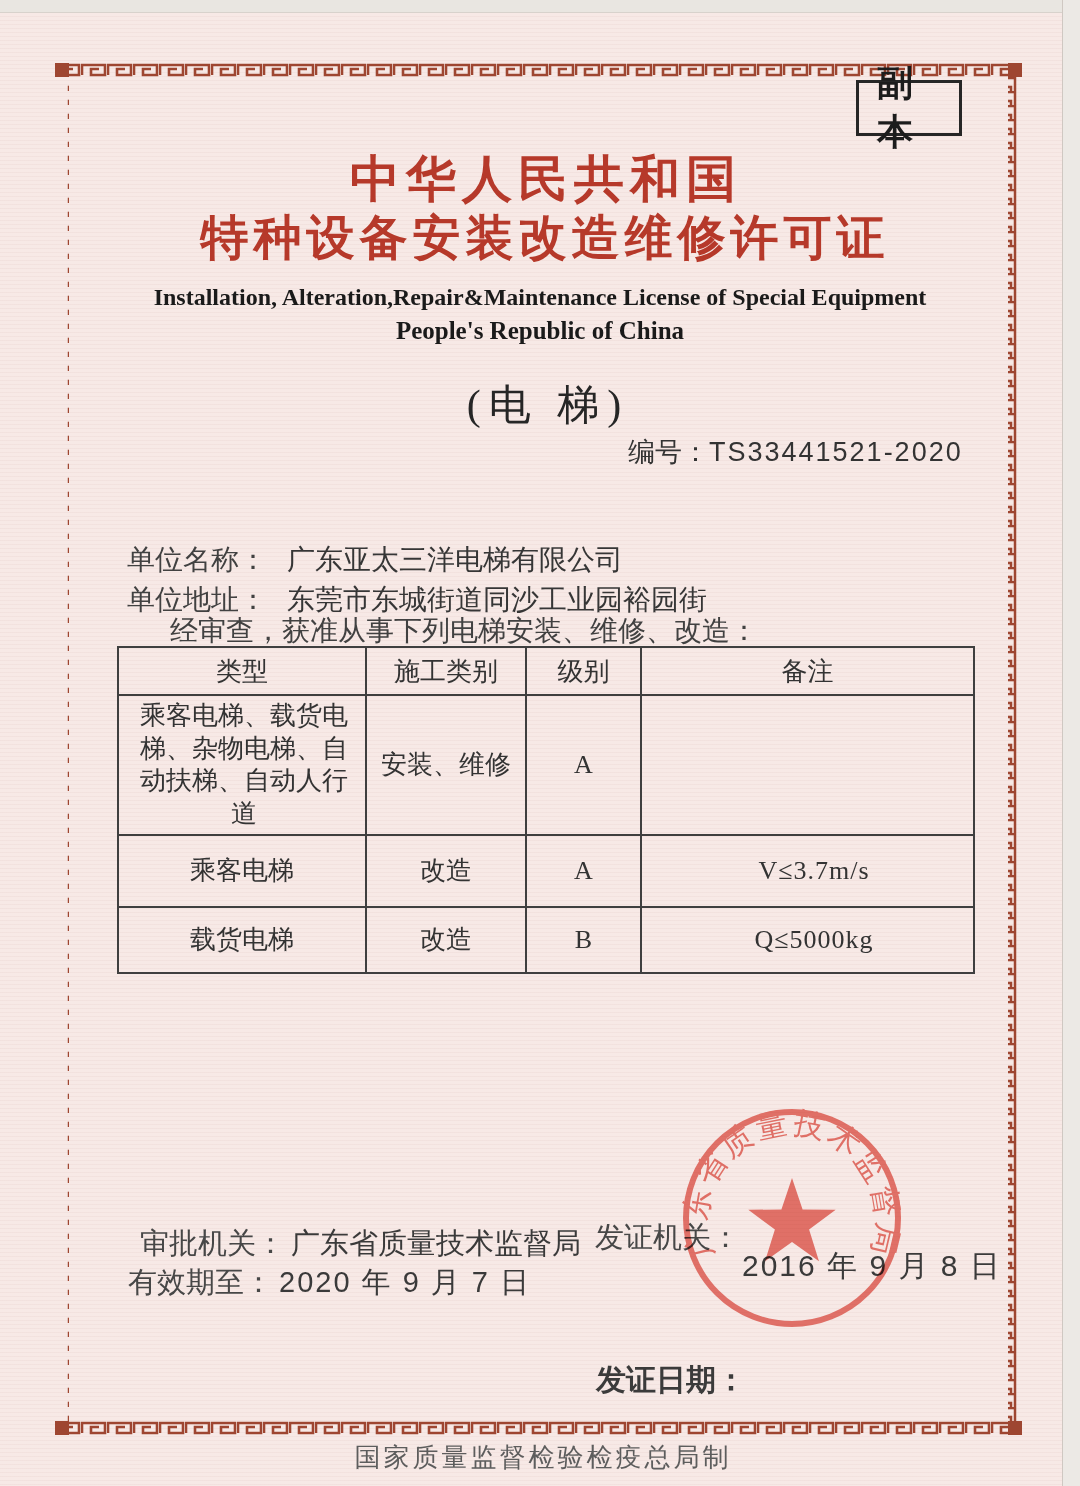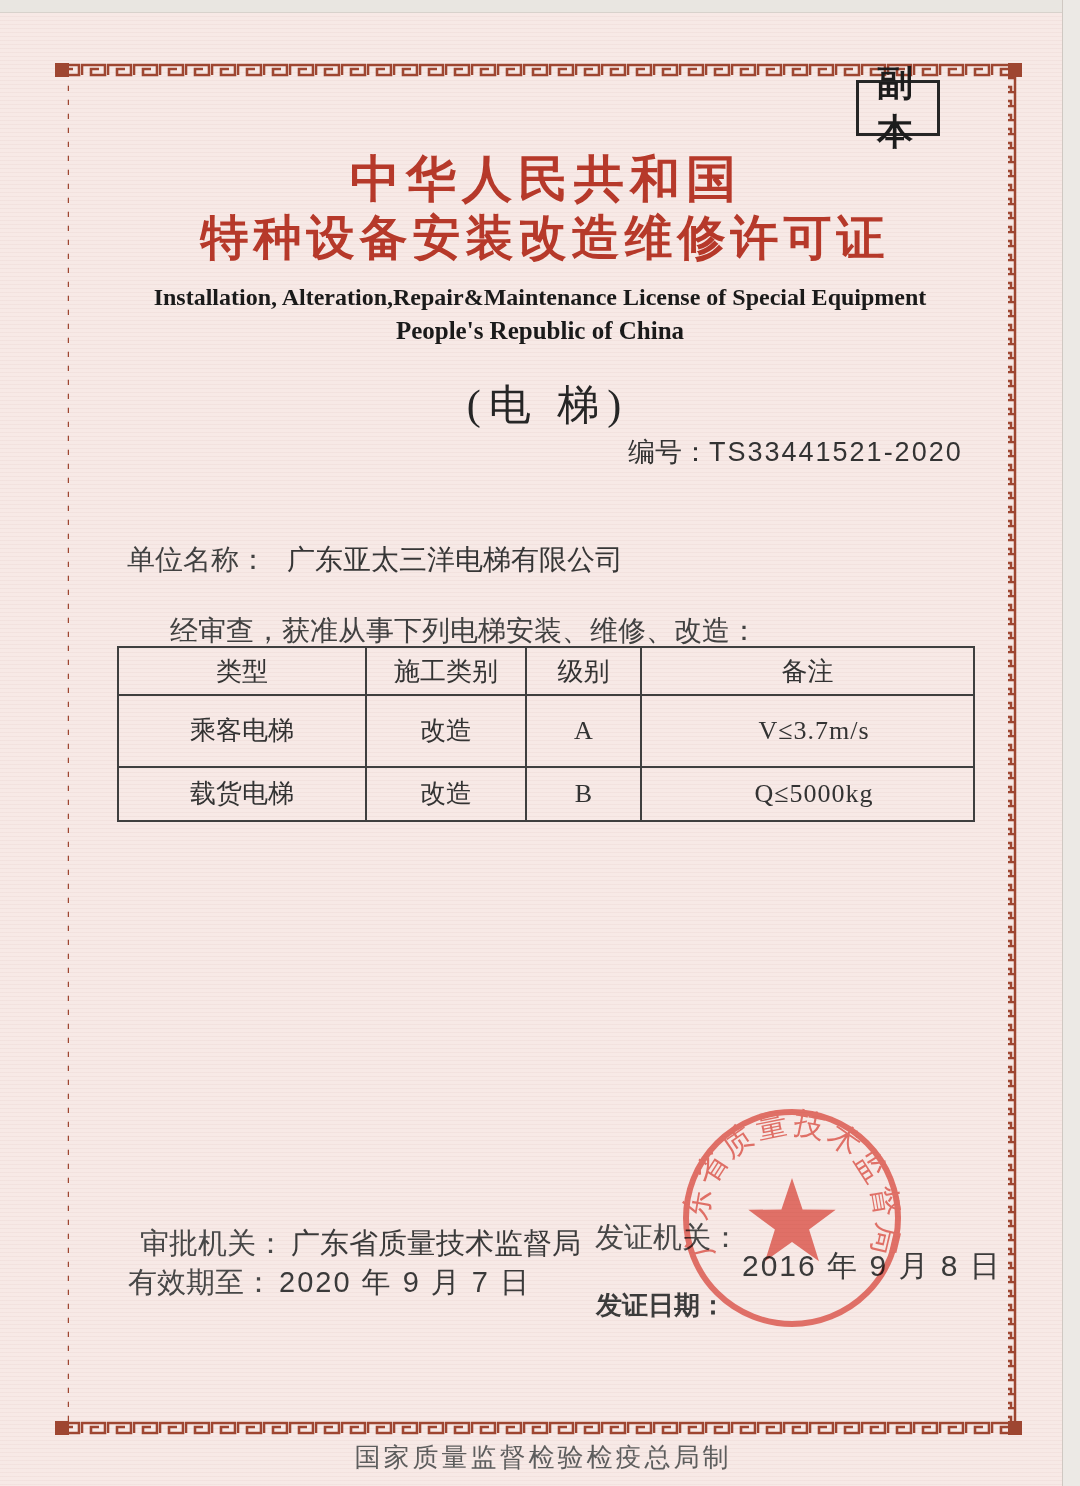--- a/index.html
+++ b/index.html
@@ -11,21 +11,21 @@
   .page{
     position:relative;width:1080px;height:1486px;overflow:hidden;
     background:
       repeating-linear-gradient(180deg, rgba(183,132,122,0.07) 0 1px, rgba(0,0,0,0) 1px 4px),
       #f7e9e6;
   }
   .edge-top{position:absolute;left:0;top:0;width:1080px;height:12px;background:#e9e6e1;border-bottom:1px solid #d8d2cc;}
   .edge-right{position:absolute;right:0;top:0;width:17px;height:1486px;background:#ece9e5;border-left:1px solid #cfc8c2;}
   .frame{position:absolute;left:55px;top:63px;}
   .copy-box{
-    position:absolute;left:856px;top:80px;width:84px;height:56px;
+    position:absolute;left:856px;top:80px;width:106px;height:56px;
     border:3px solid #262626;display:flex;align-items:center;justify-content:center;
     font-size:36px;font-weight:700;color:#1c1c1c;letter-spacing:20px;padding-left:18px;box-sizing:border-box;
   }
   .center-line{position:absolute;left:0;width:1080px;text-align:center;white-space:nowrap;}
   .title-cn1{top:146px;font-size:50px;font-weight:700;color:#b6392a;letter-spacing:6px;padding-left:6px;}
   .title-cn2{top:206px;font-size:48px;font-weight:700;color:#b6392a;letter-spacing:5px;padding-left:5px;}
   .title-en{font-weight:700;color:#1a1a1a;}
   .title-en1{top:284px;font-size:24px;}
   .title-en2{top:317px;font-size:25px;}
   .category{top:377px;font-size:42px;color:#262626;letter-spacing:8px;padding-left:8px;}
@@ -46,21 +46,21 @@
   table.permit td{text-align:center;line-height:1.25;}
   td.note-cell{text-align:left;padding-left:14px;font-family:"Liberation Serif", serif;letter-spacing:1px;}
   td.type-wrap{text-align:left;padding:4px 8px 4px 12px;line-height:32px;}
   .f-line{position:absolute;font-size:29px;color:#474747;white-space:nowrap;text-align:center;}
   .f-line .val{color:#3a3a3a;margin-left:6px;}
   .approve{left:140px;top:1224px;}
   .valid{left:128px;top:1263px;}
   .valid .val,.issue-val{font-family:"Liberation Sans", sans-serif;letter-spacing:2px;}
   .issuer{left:595px;top:1218px;font-size:29px;}
   .issue-val{position:absolute;left:742px;top:1246px;font-size:30px;color:#3a3a3a;white-space:nowrap;}
-  .issue-date{left:596px;top:1288px;font-size:26px;color:#3b3b3b;font-weight:600;}
+  .issue-date{left:596px;top:1360px;font-size:30px;color:#3b3b3b;font-weight:600;}
   .seal{position:absolute;left:672px;top:1098px;mix-blend-mode:multiply;}
   .maker{top:1440px;font-size:26px;color:#5d5d5d;letter-spacing:3px;padding-left:3px;}
 </style>
 </head>
 <body>
 
 <div class="page">
 
   <div class="edge-top"></div>
   <div class="edge-right"></div>
@@ -94,43 +94,52 @@
   <div class="center-line title-en title-en2">People's Republic of China</div>
   <div class="center-line category">(电 梯)</div>
 
   <div class="license-line">
     <span>编号：</span><span class="num">TS33441521-2020</span>
   </div>
 
   <div class="field-line company-name">
     <span>单位名称：</span><span class="val">广东亚太三洋电梯有限公司</span>
   </div>
+  <div class="field-line company-addr">
+    <span>单位地址：</span><span class="val">东莞市东城街道同沙工业园裕园街</span>
+  </div>
   <div class="field-line approval-line">经审查，获准从事下列电梯安装、维修、改造：</div>
 
   <table class="permit">
     <colgroup>
         <col style="width:248px">
         <col style="width:160px">
         <col style="width:115px">
         <col style="width:333px">
       </colgroup>
     <tbody>
         <tr style="height:48px">
       <th>类型</th>
       <th>施工类别</th>
       <th>级别</th>
       <th>备注</th>
     </tr>
+    <tr style="height:100px">
+      <td class="type-wrap">乘客电梯、载货电梯、杂物电梯、自动扶梯、自动人行道</td>
+      <td>安装、维修</td>
+      <td>A</td>
+      <td class="note-cell"></td>
+    </tr>
     <tr style="height:72px">
       <td>乘客电梯</td>
       <td>改造</td>
       <td>A</td>
       <td class="note-cell">V≤3.7m/s</td>
     </tr>
-    <tr style="height:54px">
+    <tr style="height:66px">
       <td>载货电梯</td>
       <td>改造</td>
       <td>B</td>
       <td class="note-cell">Q≤5000kg</td>
     </tr>
   </tbody>
     </table>
 
   <div class="f-line approve">
     <span>审批机关：</span><span class="val">广东省质量技术监督局</span>

